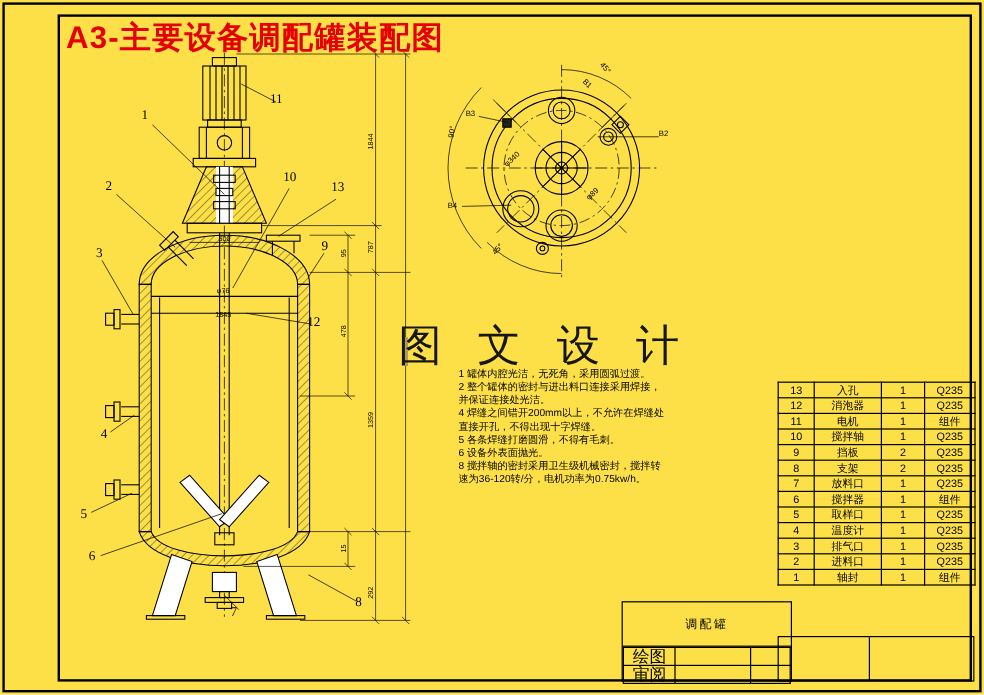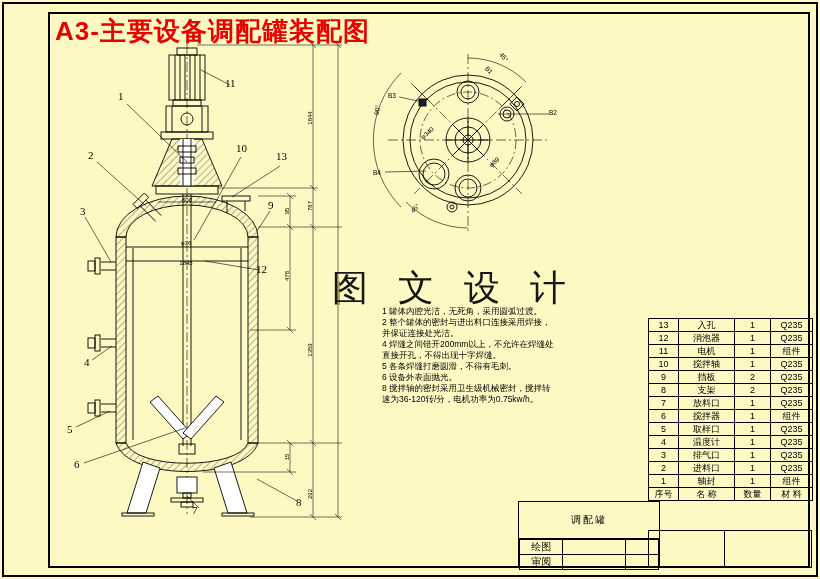--- a/index.html
+++ b/index.html
@@ -1,16 +1,16 @@
 <!DOCTYPE html>
 <html><head>
 <meta charset="utf-8">
 <style>
   html,body{margin:0;padding:0;background:#fff;}
-  #sheet{position:relative;width:820px;height:579px;background:#fef9c3;overflow:hidden;
+  #sheet{position:relative;width:820px;height:579px;background:#fde047;overflow:hidden;
          font-family:"Liberation Sans",sans-serif;color:#000;}
   .outer-border{position:absolute;left:2px;top:2px;width:812px;height:571px;border:2px solid #000;}
   .inner-frame{position:absolute;left:48px;top:12px;width:762px;height:556px;border:2px solid #000;box-sizing:border-box;}
   #lineart{position:absolute;left:0;top:0;z-index:1;}
   .txt{position:absolute;z-index:3;}
   .drawing-title{left:55px;top:14px;font-size:26px;font-weight:700;color:#e60000;letter-spacing:1px;white-space:nowrap;}
   .stamp{left:332px;top:264px;font-size:36px;letter-spacing:10px;color:#161616;white-space:nowrap;}
   .notes{left:382px;top:306px;width:177px;font-size:8.5px;line-height:11px;}
   .notes div{margin:0;}
   
@@ -44,21 +44,21 @@
   .parts{position:absolute;left:648px;top:318px;width:164px;z-index:3;}
   .parts td{font-size:9px;height:12px;line-height:12px;}
   .scale-block{position:absolute;left:648px;top:500px;width:164px;z-index:3;}
   .scale-block td{font-size:9px;height:14px;line-height:14px;}
   .remarks-box{position:absolute;left:648px;top:530px;width:162px;height:36px;border:1px solid #000;z-index:3;}
   .remarks-div{position:absolute;left:75px;top:0;width:0;height:36px;border-left:1px solid #000;}
   .name-block{position:absolute;left:518px;top:501px;width:142px;height:67px;border:1px solid #000;box-sizing:border-box;z-index:3;}
   .name-cell{height:36px;border-bottom:1px solid #000;display:flex;align-items:center;justify-content:center;
              font-size:10px;letter-spacing:2px;}
   .name-block table{width:100%;}
-  .name-block td{font-size:10px;height:14px;line-height:14px;border:1px solid #000;}
+  .name-block td{font-size:14px;height:14px;line-height:14px;border:1px solid #000;}
   .tan-mark{position:absolute;left:335px;top:281px;width:5px;height:24px;background:#b49a55;z-index:2;}
 </style>
 </head>
 <body>
 
 <div id="sheet">
   <div class="outer-border"></div>
   <div class="inner-frame"></div>
   <div class="tan-mark"></div>
 
@@ -360,26 +360,20 @@
           <td>进料口</td>
           <td>1</td>
           <td>Q235</td>
         </tr>
         <tr>
           <td>1</td>
           <td>轴封</td>
           <td>1</td>
           <td>组件</td>
         </tr>
-      <tr>
-        <td>序号</td>
-        <td>名  称</td>
-        <td>数量</td>
-        <td>材  料</td>
-      </tr>
     </tbody>
   </table>
 
   <div class="remarks-box">
     <div class="remarks-div"></div>
   </div>
 
   <div class="name-block">
     <div class="name-cell">调配罐</div>
     <table>

